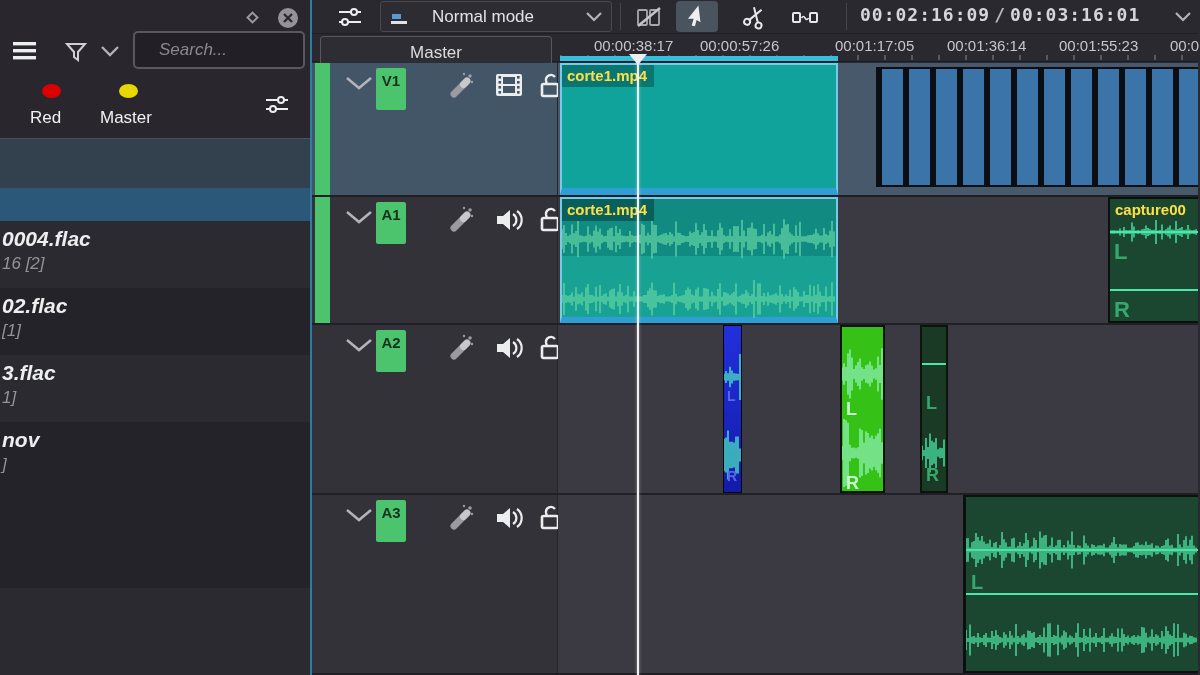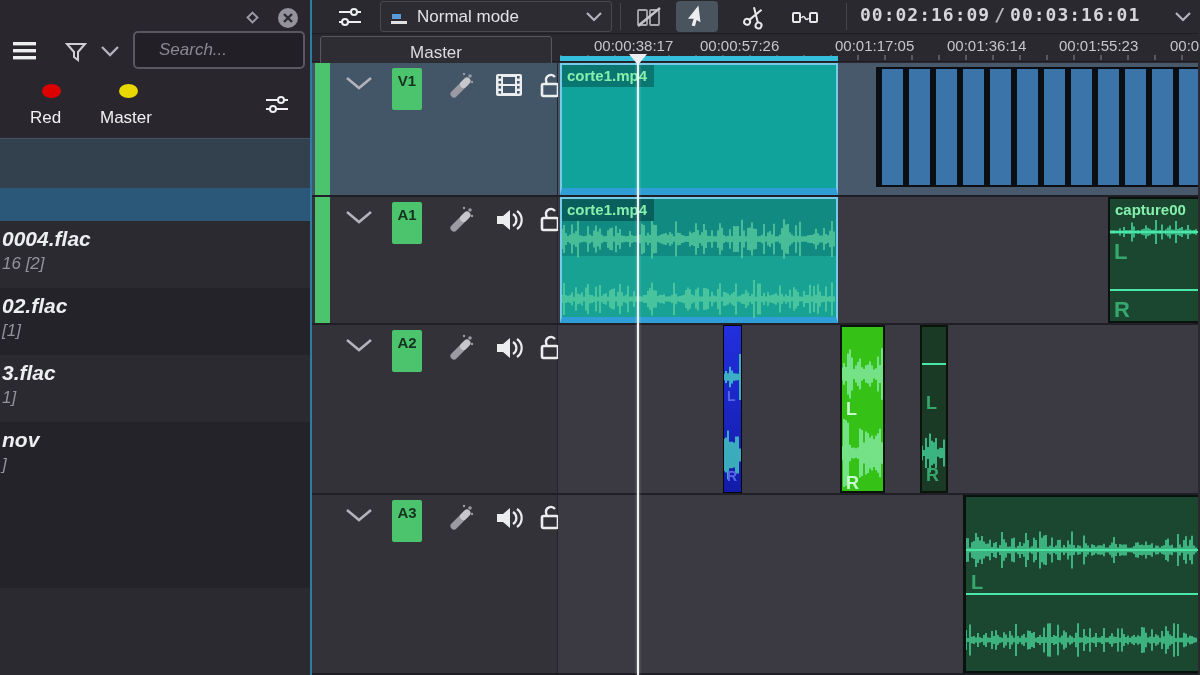--- a/index.html
+++ b/index.html
@@ -45,21 +45,21 @@
 
   
   .main{position:relative;width:886px;height:675px;background:#2b2930;}
 
   
   .toolbar{position:relative;height:34px;border-bottom:1px solid #201e24;background:#2b2930;}
   .toolbar .ico{position:absolute;}
   .ico-tbsliders{left:24px;top:5px;}
   .combo{position:absolute;left:68px;top:1px;width:232px;height:31px;background:#2e2c33;
          border:1px solid #4a484f;border-radius:3px;display:flex;align-items:center;
-         padding:0 8px;gap:8px;}
+         padding:0 8px;gap:23px;}
   .combo-label{font-size:17px;color:#e2e2e4;flex:1;}
   .vsep{position:absolute;top:3px;width:1px;height:27px;background:#47454c;}
   .tool{position:absolute;top:1px;width:42px;height:31px;display:flex;align-items:center;
         justify-content:center;border-radius:4px;}
   .tool.active{background:#49545e;}
   .t-comp{left:316px;}
   .t-select{left:364px;}
   .t-razor{left:422px;}
   .t-spacer{left:472px;}
   .timecode{position:absolute;left:548px;top:4px;font-family:"DejaVu Sans Mono",monospace;
@@ -87,29 +87,29 @@
   .thead{position:relative;width:246px;flex-shrink:0;border-right:1px solid #26242a;}
   .tr-v1 .thead{background:#435667;}
   .tr-a1 .thead,.tr-a2 .thead,.tr-a3 .thead{background:#343239;}
   .tbody{position:relative;flex:1;overflow:hidden;}
   .tr-v1 .tbody{background:var(--video-track);}
   .tr-a1 .tbody,.tr-a2 .tbody,.tr-a3 .tbody{background:#3b3942;}
   .activebar{position:absolute;left:3px;top:0;bottom:0;width:15px;background:var(--accent-green);}
   .thead .chev{position:absolute;left:32px;top:12px;}
   .ttag{position:absolute;left:64px;top:5px;width:30px;height:42px;background:var(--accent-green);
         border-radius:2px;color:#15321f;font-size:15px;font-weight:bold;text-align:center;
-        padding-top:4px;margin-left:16px;}
+        padding-top:4px;}
   .ti-wand{position:absolute;left:135px;top:8px;}
   .ti-mid{position:absolute;left:182px;top:8px;}
   .ti-lock{position:absolute;left:224px;top:8px;}
 
   
   .clip{position:absolute;top:0;bottom:0;}
   .cliplabel{position:absolute;left:0;top:0;padding:2px 7px 3px 5px;font-size:15px;
-             font-weight:bold;color:#86efac;white-space:nowrap;z-index:3;}
+             font-weight:bold;color:#fde047;white-space:nowrap;z-index:3;}
   .v1clip{left:2px;width:278px;background:var(--video-clip);
           border:2px solid var(--selection);border-bottom:7px solid #2f9ed6;}
   .v1clip .cliplabel{background:#0a7672;}
   .stripes{position:absolute;left:318px;right:0;top:4px;bottom:8px;
            background:repeating-linear-gradient(90deg,#0b0e13 0 6px,var(--stripe-blue) 6px 27px);
            border-top:2px solid #0b0e13;border-bottom:2px solid #0b0e13;}
   .a1clip{left:2px;width:278px;background:linear-gradient(#118a81 0 48%,#17a294 48% 100%);
           border:2px solid var(--selection);border-bottom:6px solid #2f9ed6;}
   .a1clip .cliplabel{background:#085f5c;}
   .capclip{background:var(--capture-green);border:2px solid #0a120d;}

